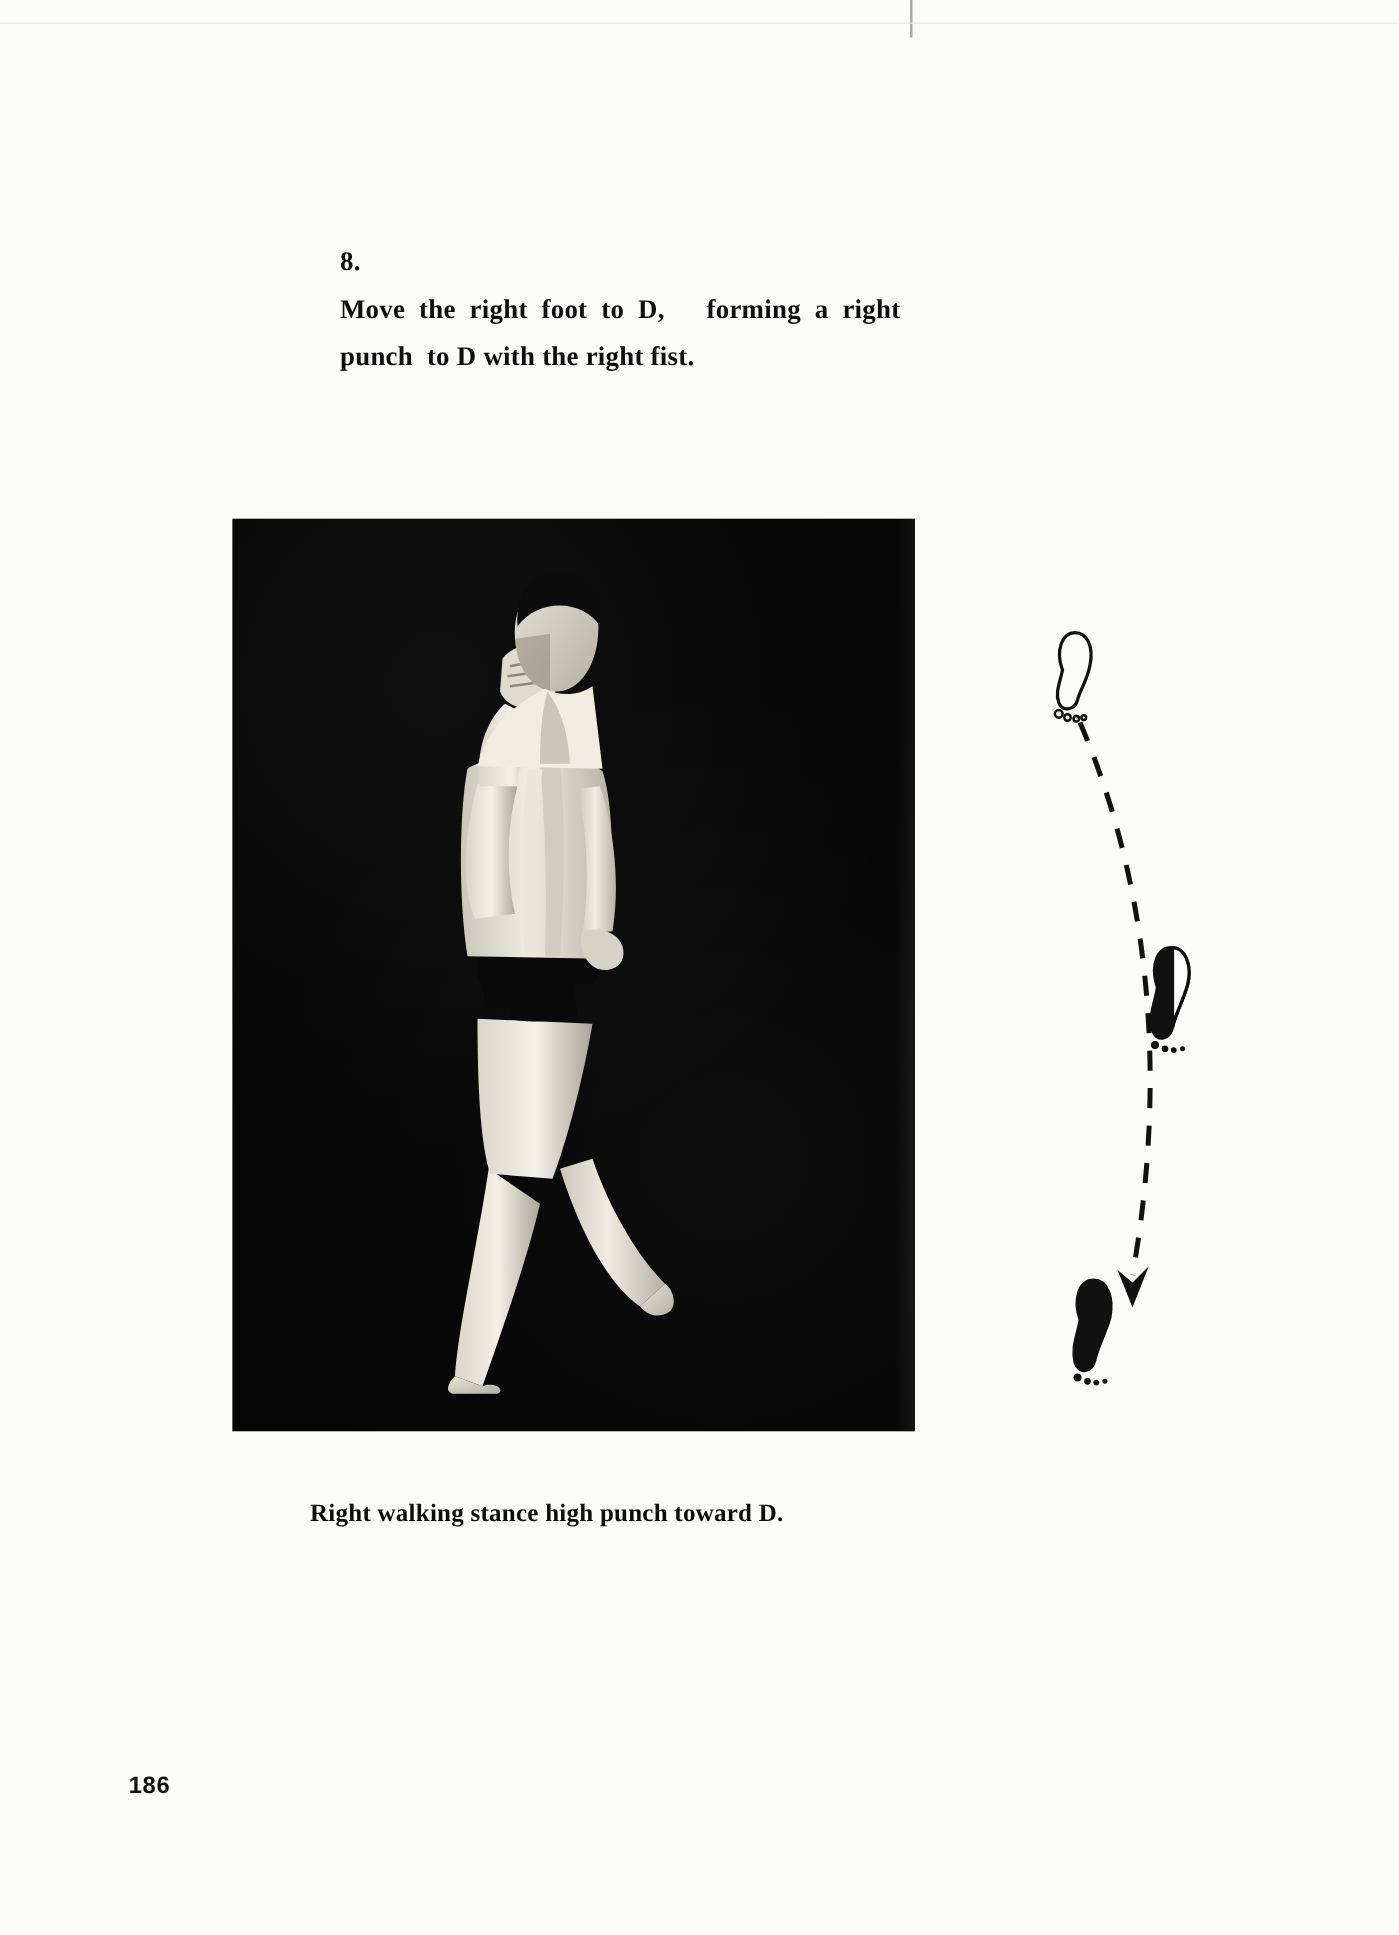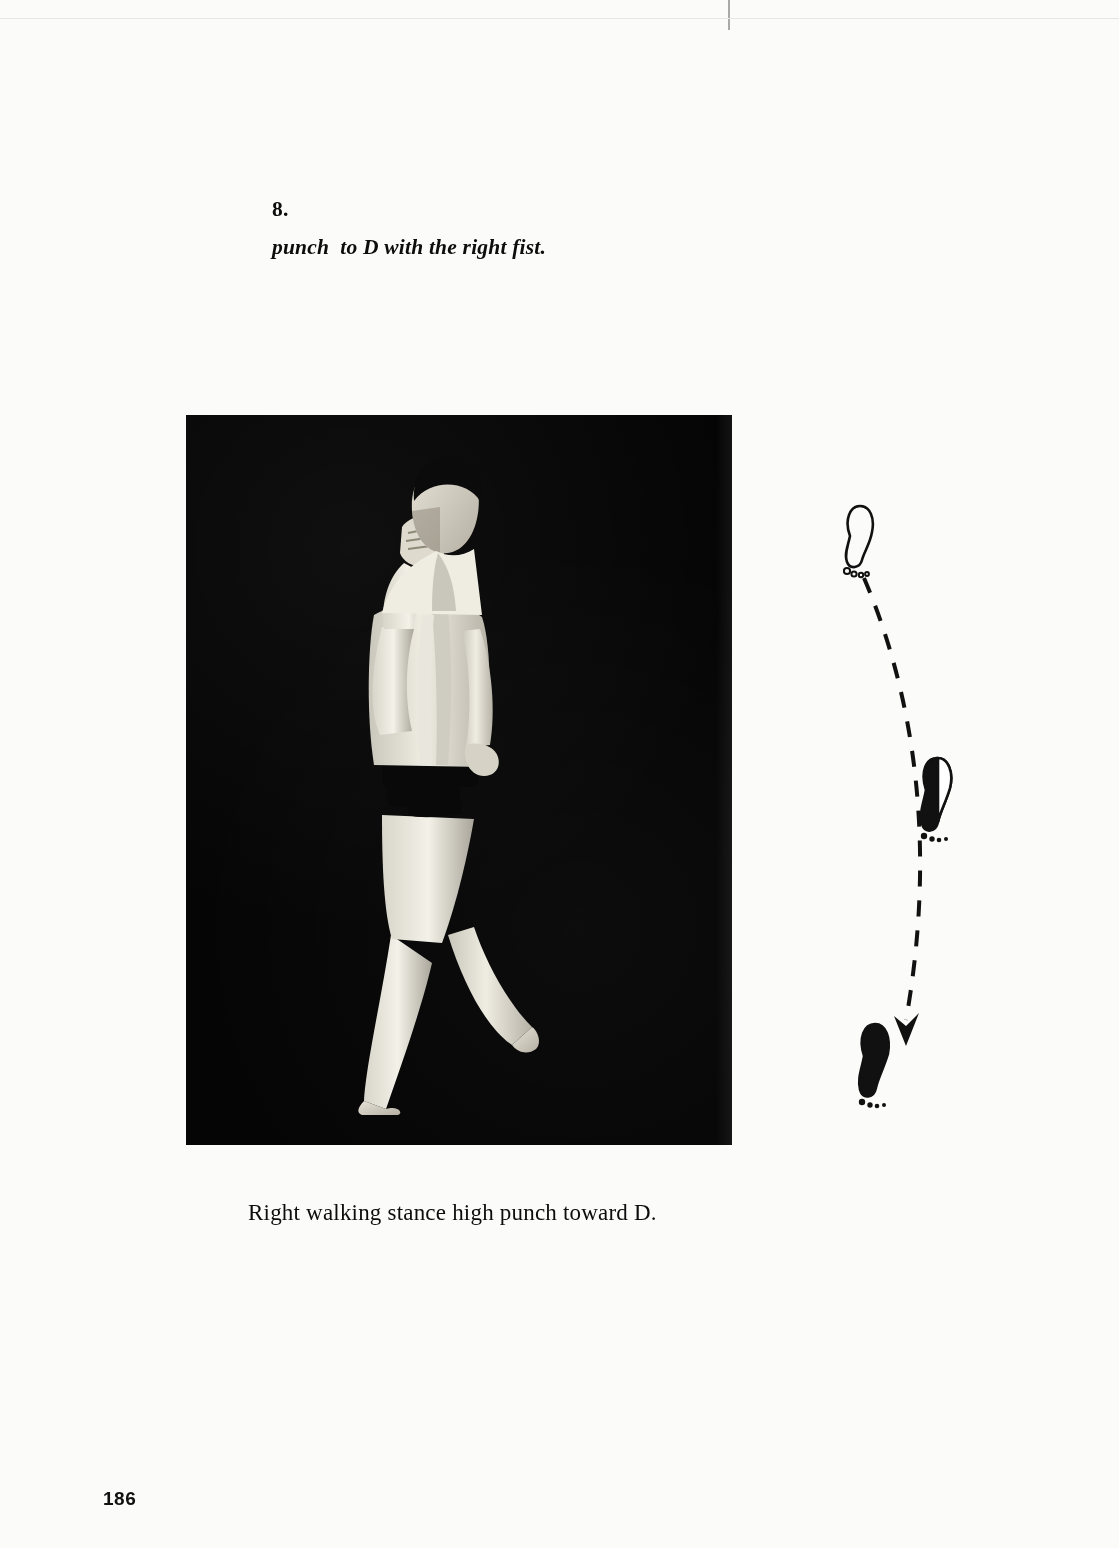--- a/index.html
+++ b/index.html
@@ -66,21 +66,20 @@
     display: block;
     white-space: pre;
   }
   .instruction .l2 {
     display: block;
     white-space: pre;
   }
   .instruction .l3 {
     display: block;
     white-space: pre;
-    font-style: italic;
   }
 
   
   .photo-frame {
     position: absolute;
     left: 186px;
     top: 415px;
     width: 546px;
     height: 730px;
     background: #000000;
@@ -103,56 +102,57 @@
   .photo-frame svg {
     position: absolute;
     left: 0; top: 0;
   }
 
   
   .caption {
     position: absolute;
     left: 248px;
     top: 1200px;
-    font-size: 23px;
-    font-weight: 400;
+    font-size: 20px;
+    font-weight: 700;
     letter-spacing: 0.2px;
   }
 
   
   .footdiagram {
     position: absolute;
     left: 820px;
     top: 500px;
     width: 180px;
     height: 640px;
   }
 
   
   .page-number {
     position: absolute;
     left: 103px;
-    top: 1488px;
+    top: 1418px;
     font-family: "Liberation Sans", sans-serif;
     font-size: 19px;
     font-weight: 700;
     color: #111;
     letter-spacing: 0.5px;
   }
 </style>
 </head>
 <body>
 
 <div class="page"></div>
 <div class="scan-seam"></div>
 <div class="scan-seam-2"></div>
 
 <div class="instruction">
   <span class="num">8.</span>
   <span class="lines">
+    <span class="l1">Move  the  right  foot  to  D,      forming  a  right</span>
     <span class="l3">punch  to D with the right fist.</span>
   </span>
 </div>
 
 <div class="photo-frame">
   <div class="grain"></div>
   <svg width="546" height="730" viewBox="0 0 546 730">
     <defs>
       <linearGradient id="gi" x1="0" y1="0" x2="1" y2="0">
         <stop offset="0%" stop-color="#c9c6bb"></stop>

